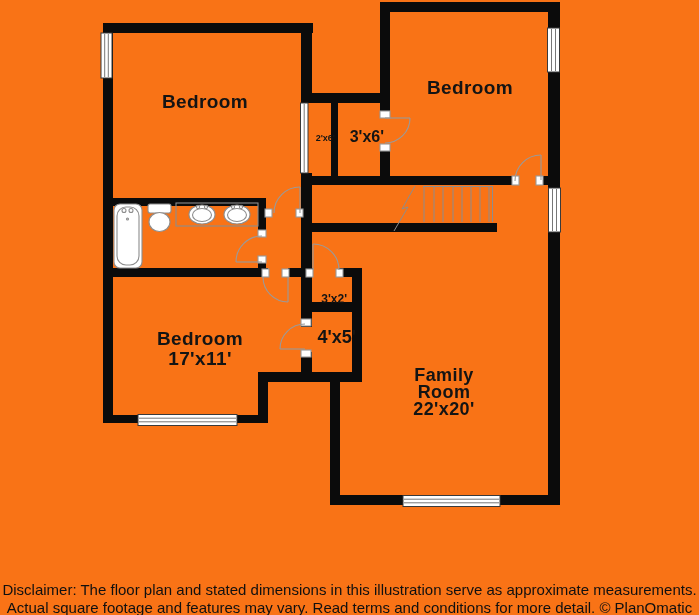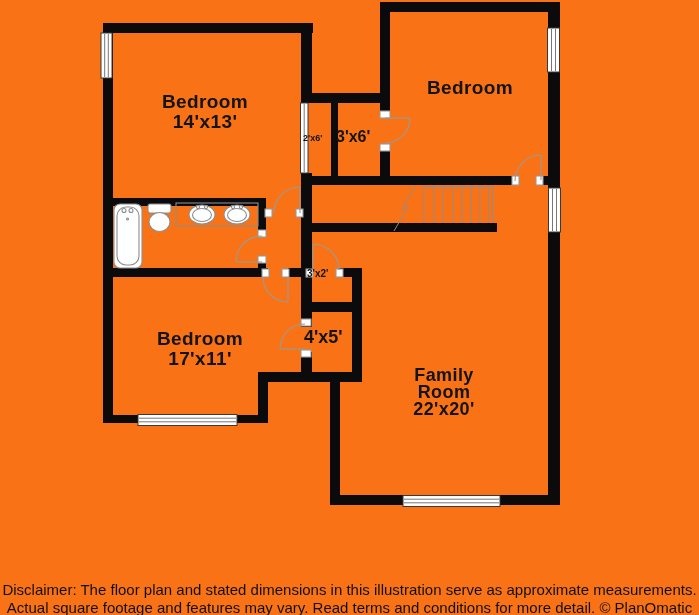--- a/index.html
+++ b/index.html
@@ -7,21 +7,21 @@
     position:relative; width:699px; height:615px; background:#f97316;
     font-family:Liberation Sans, sans-serif; overflow:hidden;
   }
   .plan-svg { position:absolute; left:0; top:0; }
   .room-label {
     position:absolute; text-align:center; font-weight:bold; color:#141414;
     font-size:19px; line-height:20px; letter-spacing:0.4px; white-space:nowrap;
   }
   .room-label.family { font-size:18px; line-height:17px; }
   .closet-label {
-    position:absolute; text-align:left; font-weight:bold; color:#141414;
+    position:absolute; text-align:right; font-weight:bold; color:#141414;
     white-space:nowrap;
   }
   .disclaimer {
     position:absolute; left:0; width:699px; text-align:center;
     font-size:15px; line-height:18px; color:#101010; white-space:nowrap;
   }
 </style>
 </head>
 <body>
 
@@ -174,21 +174,20 @@
         <ellipse cx="237" cy="214.5" rx="13" ry="9.5" fill="#fff"></ellipse>
         <ellipse cx="237" cy="215" rx="9.5" ry="6.5"></ellipse>
         <circle cx="233" cy="207" r="1.6"></circle>
         <circle cx="241" cy="207" r="1.6"></circle>
       </g>
     </g>
   </svg>
 
   <div class="room-label" style="left:115px; top:92px; width:180px;">
     <div>Bedroom</div>
-    <div>14'x13'</div>
   </div>
 
   <div class="room-label" style="left:380px; top:78px; width:180px;">
     <div>Bedroom</div>
   </div>
 
   <div class="room-label" style="left:110px; top:329px; width:180px;">
     <div>Bedroom</div>
     <div>17'x11'</div>
   </div>
@@ -196,20 +195,20 @@
   <div class="room-label family" style="left:374px; top:339px; width:140px;margin-top:28px;">
     <div>Family</div>
     <div>Room</div>
     <div>22'x20'</div>
   </div>
 
   <div class="closet-label" style="left:303px; top:133px; width:32px; font-size:9px;">2'x6'</div>
 
   <div class="closet-label" style="left:336px; top:128px; width:48px; font-size:16px;">3'x6'</div>
 
-  <div class="closet-label" style="left:307px; top:268px; width:40px; font-size:10px;">3'x2'</div>
+  <div class="closet-label" style="left:307px; top:292px; width:40px; font-size:12px;">3'x2'</div>
 
   <div class="closet-label" style="left:304px; top:327px; width:52px; font-size:18px;">4'x5'</div>
 
   <div class="disclaimer" style="top:581px;text-align:center;">Disclaimer: The floor plan and stated dimensions in this illustration serve as approximate measurements.</div>
   <div class="disclaimer" style="top:599px;">Actual square footage and features may vary. Read terms and conditions for more detail. © PlanOmatic</div>
 
 </div>
 
 </body></html>

